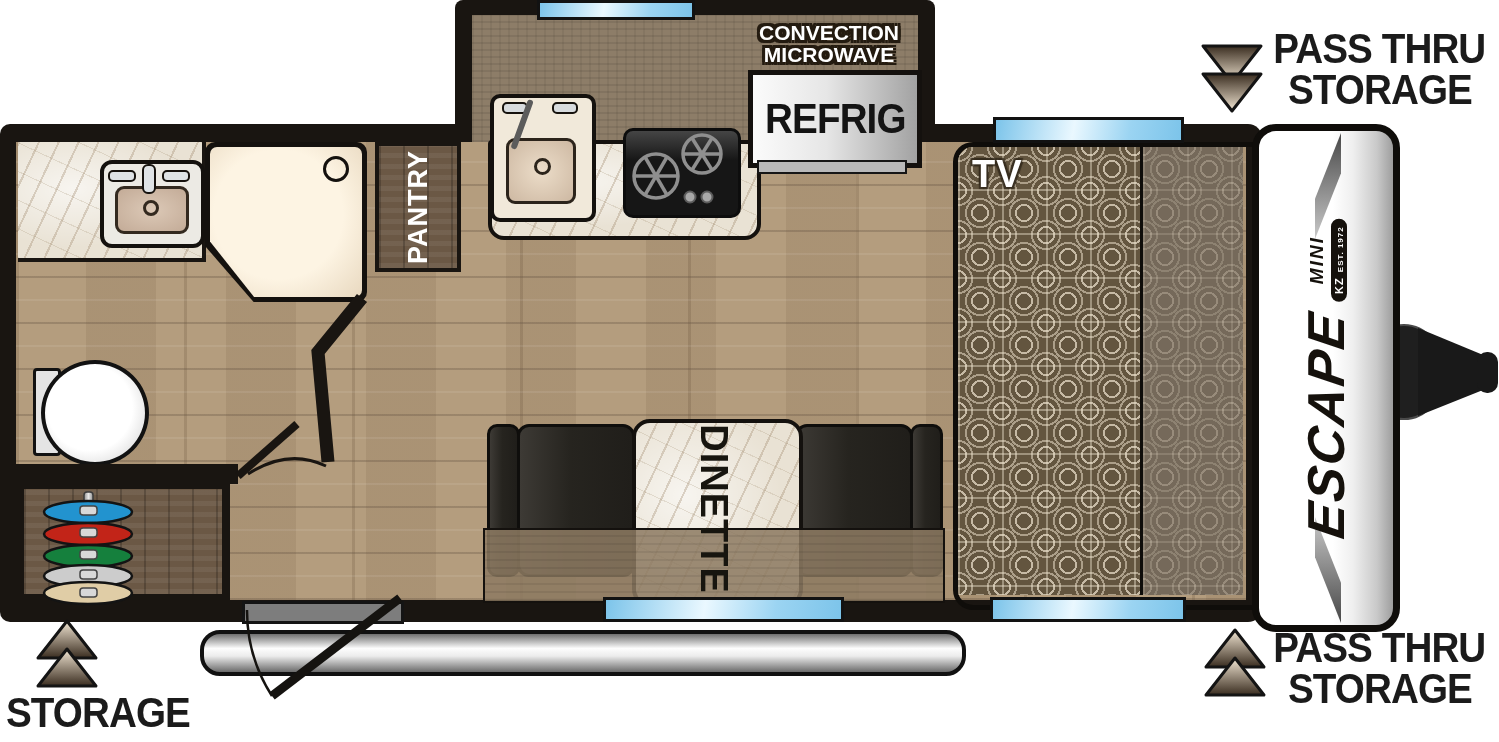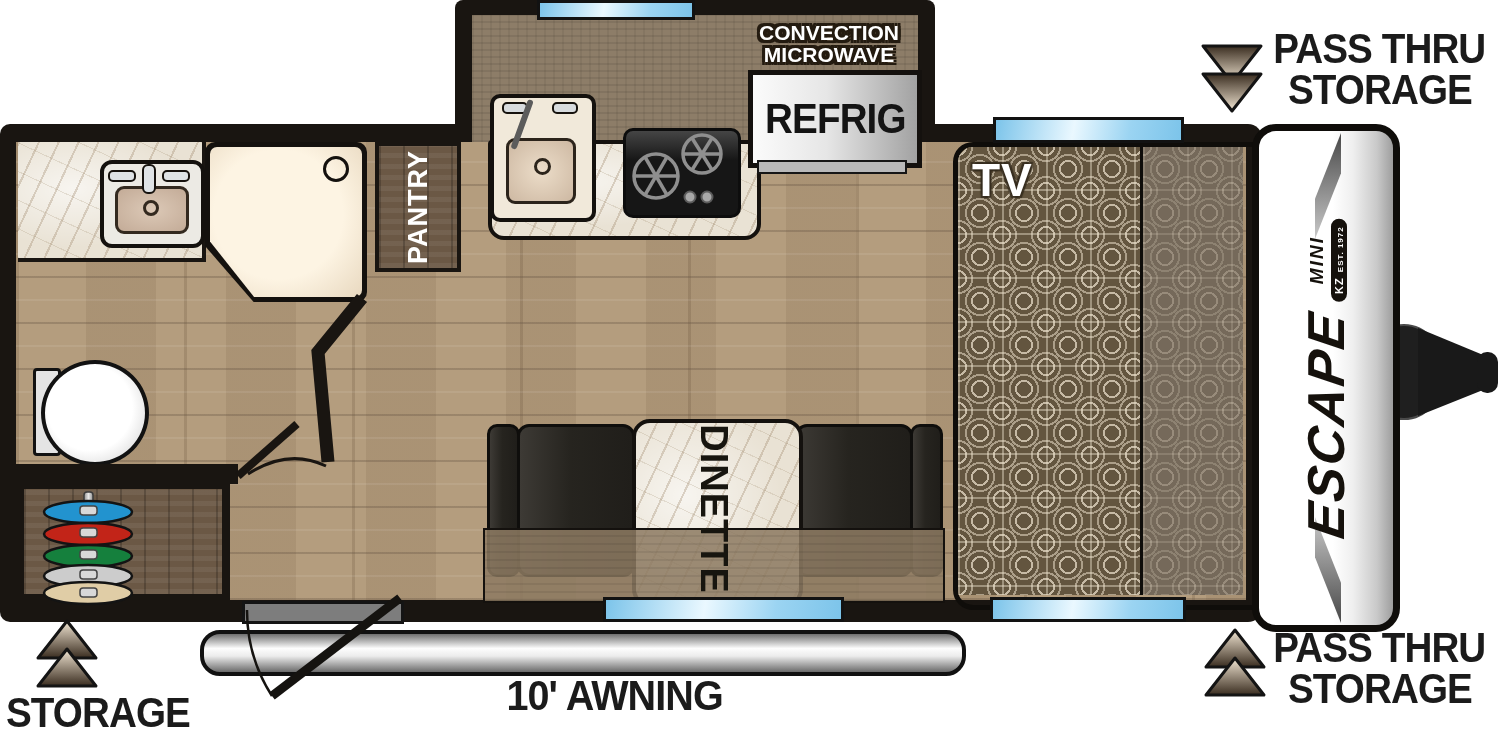--- a/index.html
+++ b/index.html
@@ -144,21 +144,21 @@
   <div class="abs bench" style="left:795px;top:424px;width:112px;height:147px;"></div>
   <div class="abs bench" style="left:910px;top:424px;width:27px;height:147px;border-radius:10px;"></div>
   <div class="abs marble" style="left:632px;top:419px;width:163px;height:180px;border:4px solid #14110e;border-radius:18px;"></div>
   <div class="abs" style="left:483px;top:528px;width:458px;height:71px;background:rgba(141,122,98,.86);border:2px solid #14110e;
               background-image:repeating-linear-gradient(0deg, rgba(0,0,0,.07) 0 2px, rgba(0,0,0,0) 2px 8px);"></div>
   <span class="abs" style="left:713px;top:509px;transform:translate(-50%,-50%) rotate(90deg);white-space:nowrap;font-weight:bold;font-size:38px;color:#17150f;letter-spacing:1px;">DINETTE</span>
 
   <div class="abs" style="left:953px;top:142px;width:295px;height:458px;border:5px solid #0f0d0a;border-radius:20px 4px 4px 20px;overflow:hidden;">
     <div class="abs lace" style="left:0;top:0;width:182px;height:448px;border-right:3px solid #0f0d0a;"></div>
     <div class="abs lace-dim" style="left:185px;top:0;width:100px;height:448px;"></div>
-    <span class="abs soft-outline" style="left:14px;top:6px;font-size:46px;letter-spacing:1px;">TV</span>
+    <span class="abs soft-outline" style="left:14px;top:6px;font-size:38px;letter-spacing:1px;">TV</span>
   </div>
 
   <div class="abs" style="left:1252px;top:124px;width:134px;height:494px;background:linear-gradient(90deg,#ffffff 0 55%,#efefef 70%,#c9c9c9 88%,#9e9e9e 100%);border:7px solid #0f0d0a;border-radius:24px;overflow:hidden;">
     <div class="cap-chev" style="left:56px;top:2px;clip-path:polygon(100% 0,100% 38%,0 100%,0 62%);"></div>
     <div class="cap-chev" style="left:56px;bottom:2px;background:linear-gradient(0deg,#474747,#c9c9c9);clip-path:polygon(0 0,0 38%,100% 100%,100% 62%);"></div>
     <div class="abs" style="left:50%;top:50%;transform:translate(-50%,-50%) rotate(-90deg);display:flex;align-items:center;gap:10px;white-space:nowrap;">
       <span style="font-size:52px;font-weight:900;font-style:italic;letter-spacing:2px;color:#15110c;transform:skewX(-8deg);">ESCAPE</span>
       <span style="display:flex;flex-direction:column;align-items:center;gap:3px;">
         <span style="font-size:19px;font-weight:900;font-style:italic;color:#15110c;letter-spacing:2px;">MINI</span>
         <span class="logo-pill">
@@ -254,17 +254,14 @@
     <span class="cond" style="font-size:42px;">PASS THRU</span><br>
     <span class="cond" style="font-size:42px;">STORAGE</span>
   </div>
   <div class="abs biglabel" style="left:1262px;top:627px;width:235px;">
     <span class="cond" style="font-size:42px;">PASS THRU</span><br>
     <span class="cond" style="font-size:42px;">STORAGE</span>
   </div>
   <div class="abs biglabel" style="left:-5px;top:692px;width:205px;">
     <span class="cond" style="font-size:42px;">STORAGE</span>
   </div>
-  <div class="abs biglabel" style="left:415px;top:674px;width:400px;">
-    <span class="cond" style="font-size:43px;">10' AWNING</span>
-  </div>
 
 </div>
 
 </body></html>

